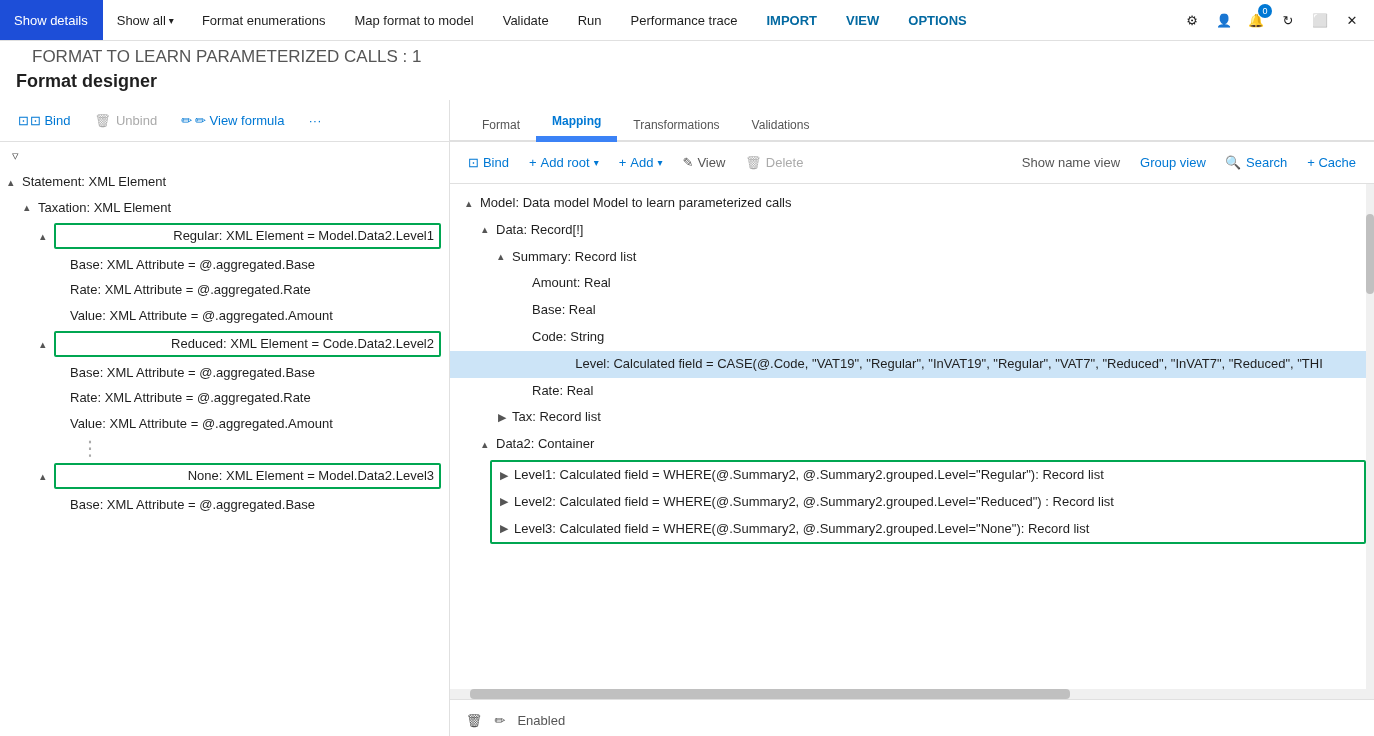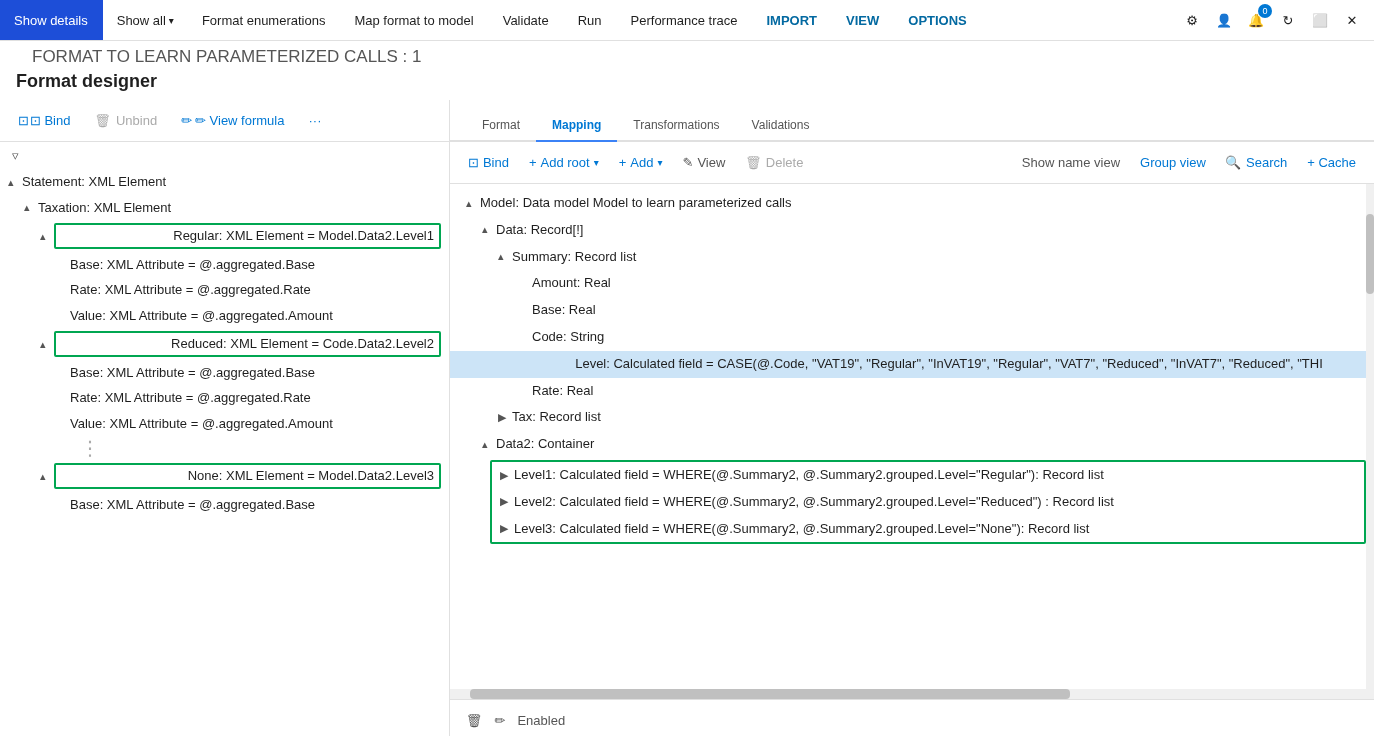--- a/index.html
+++ b/index.html
@@ -122,21 +122,21 @@
       height: 42px;
     }
     .tab {
       padding: 8px 16px;
       cursor: pointer;
       font-size: 12px;
       color: #555;
       border-bottom: 2px solid transparent;
       margin-bottom: -2px;
     }
-    .tab.active { color: #0078d4; border-bottom: 2px solid #3b82f6; font-weight: 600; }
+    .tab.active { color: #0078d4; border-bottom: 6px solid #3b82f6; font-weight: 600; }
 
     
     .right-toolbar {
       display: flex;
       align-items: center;
       padding: 6px 12px;
       gap: 8px;
       border-bottom: 1px solid #e0e0e0;
       height: 42px;
       flex-wrap: nowrap;

